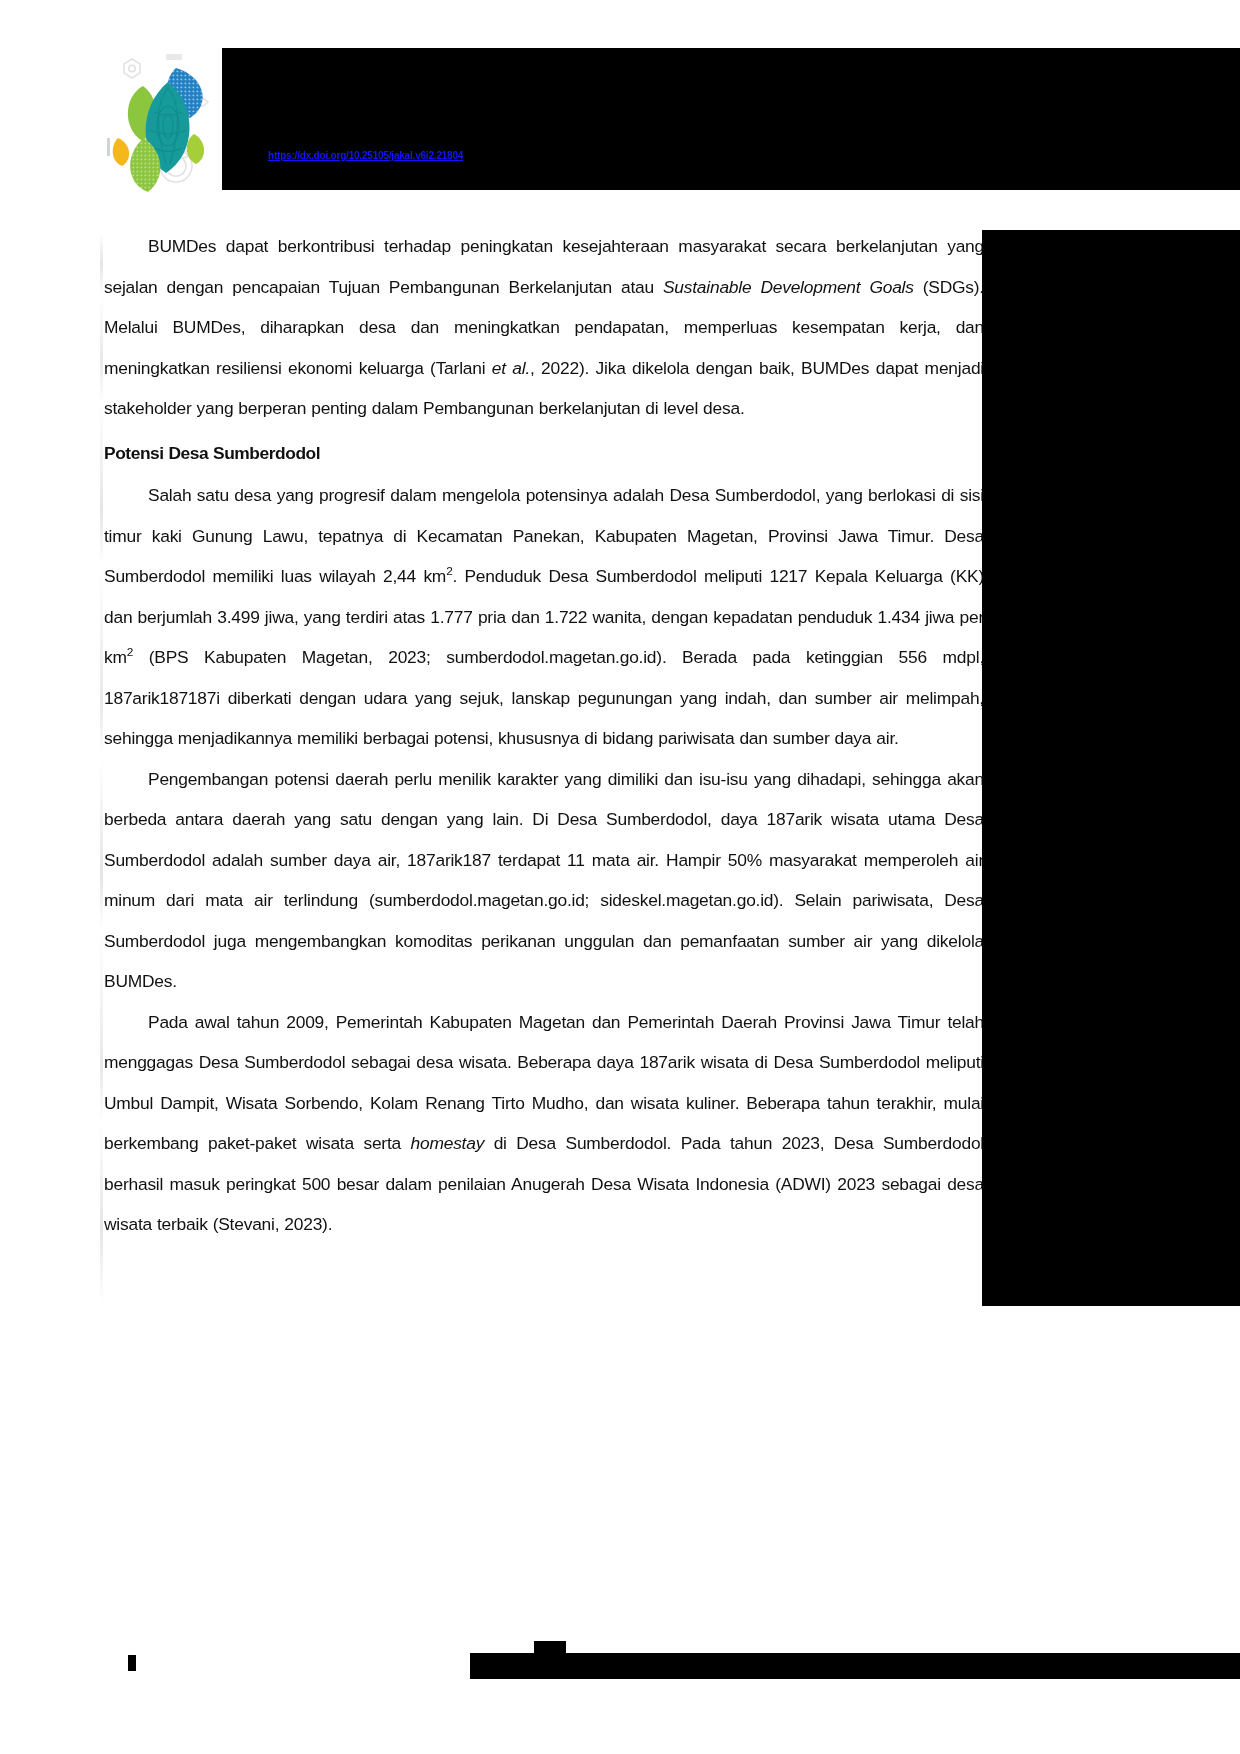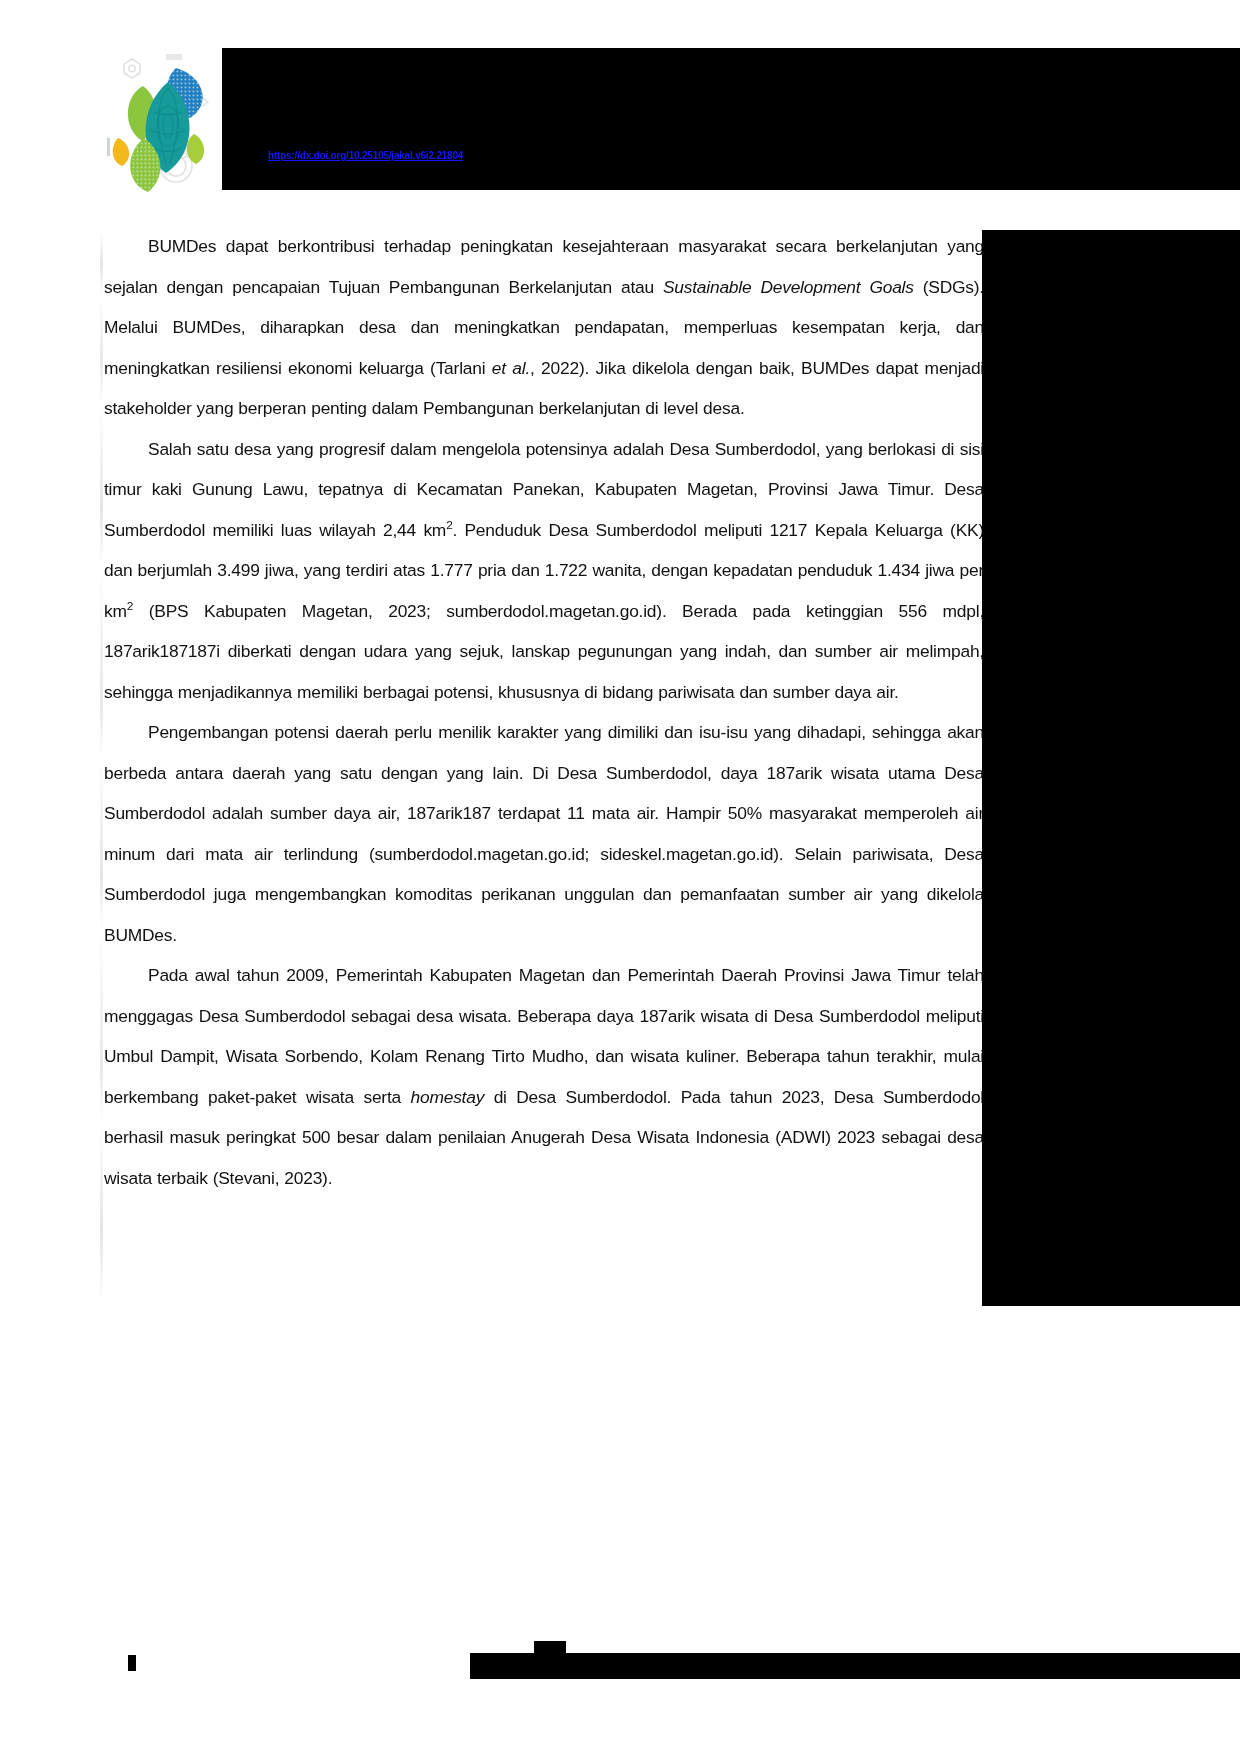--- a/index.html
+++ b/index.html
@@ -223,20 +223,21 @@
 
     <div class="header-redaction"></div>
 
     <a class="doi-link" href="#">https://dx.doi.org/10.25105/jakal.v6i2.21804</a>
   </div>
 
   <div class="content">
 
     <p class="body-par"><span>BUMDes dapat berkontribusi terhadap peningkatan kesejahteraan masyarakat secara berkelanjutan yang sejalan dengan pencapaian Tujuan Pembangunan Berkelanjutan atau </span><i>Sustainable Development Goals</i><span> (SDGs). Melalui BUMDes, diharapkan desa dan meningkatkan pendapatan, memperluas kesempatan kerja, dan meningkatkan resiliensi ekonomi keluarga (Tarlani </span><i>et al.</i><span>, 2022). Jika dikelola dengan baik, BUMDes dapat menjadi stakeholder yang berperan penting dalam Pembangunan berkelanjutan di level desa.</span></p>
 
+    <h3 class="section-head">Potensi Desa Sumberdodol</h3>
 
     <p class="body-par"><span>Salah satu desa yang progresif dalam mengelola potensinya adalah Desa Sumberdodol, yang berlokasi di sisi timur kaki Gunung Lawu, tepatnya di Kecamatan Panekan, Kabupaten Magetan, Provinsi Jawa Timur. Desa Sumberdodol memiliki luas wilayah 2,44 km</span><sup>2</sup><span>. Penduduk Desa Sumberdodol meliputi 1217 Kepala Keluarga (KK) dan berjumlah 3.499 jiwa, yang terdiri atas 1.777 pria dan 1.722 wanita, dengan kepadatan penduduk 1.434 jiwa per km</span><sup>2</sup><span> (BPS Kabupaten Magetan, 2023; sumberdodol.magetan.go.id). Berada pada ketinggian 556 mdpl, 187arik187187i diberkati dengan udara yang sejuk, lanskap pegunungan yang indah, dan sumber air melimpah, sehingga menjadikannya memiliki berbagai potensi, khususnya di bidang pariwisata dan sumber daya air.</span></p>
 
     <p class="body-par">Pengembangan potensi daerah perlu menilik karakter yang dimiliki dan isu-isu yang dihadapi, sehingga akan berbeda antara daerah yang satu dengan yang lain. Di Desa Sumberdodol, daya 187arik wisata utama Desa Sumberdodol adalah sumber daya air, 187arik187 terdapat 11 mata air. Hampir 50% masyarakat memperoleh air minum dari mata air terlindung (sumberdodol.magetan.go.id; sideskel.magetan.go.id). Selain pariwisata, Desa Sumberdodol juga mengembangkan komoditas perikanan unggulan dan pemanfaatan sumber air yang dikelola BUMDes.</p>
 
     <p class="body-par"><span>Pada awal tahun 2009, Pemerintah Kabupaten Magetan dan Pemerintah Daerah Provinsi Jawa Timur telah menggagas Desa Sumberdodol sebagai desa wisata. Beberapa daya 187arik wisata di Desa Sumberdodol meliputi Umbul Dampit, Wisata Sorbendo, Kolam Renang Tirto Mudho, dan wisata kuliner. Beberapa tahun terakhir, mulai berkembang paket-paket wisata serta </span><i>homestay</i><span> di Desa Sumberdodol. Pada tahun 2023, Desa Sumberdodol berhasil masuk peringkat 500 besar dalam penilaian Anugerah Desa Wisata Indonesia (ADWI) 2023 sebagai desa wisata terbaik (Stevani, 2023).</span></p>
   </div>
 
   <div class="right-redaction"></div>
 

